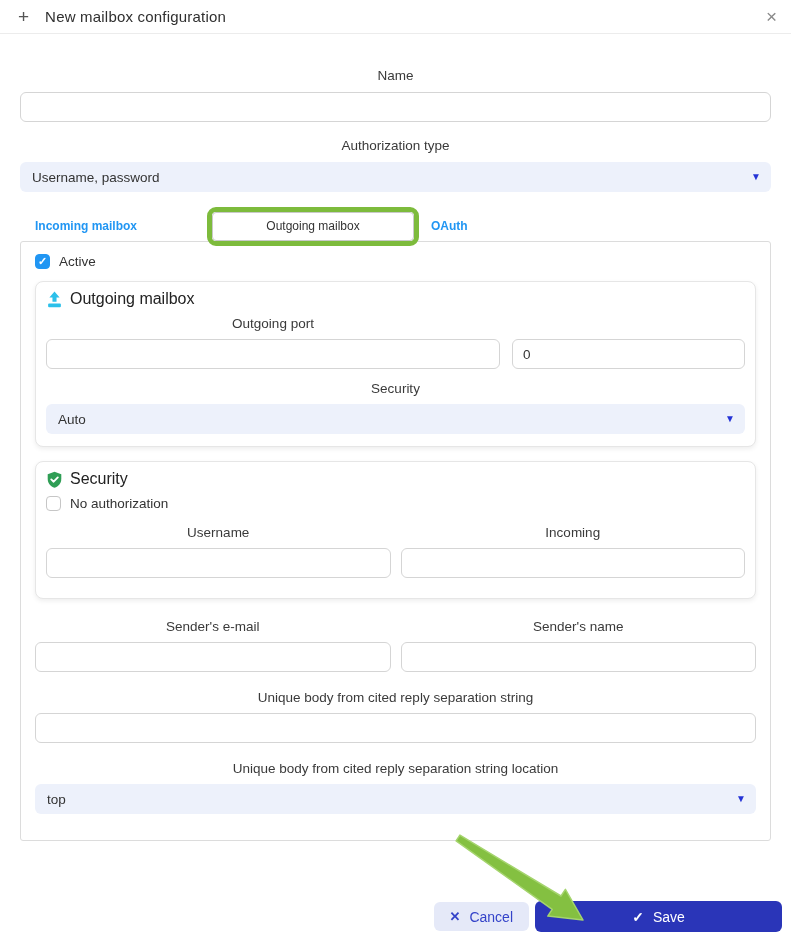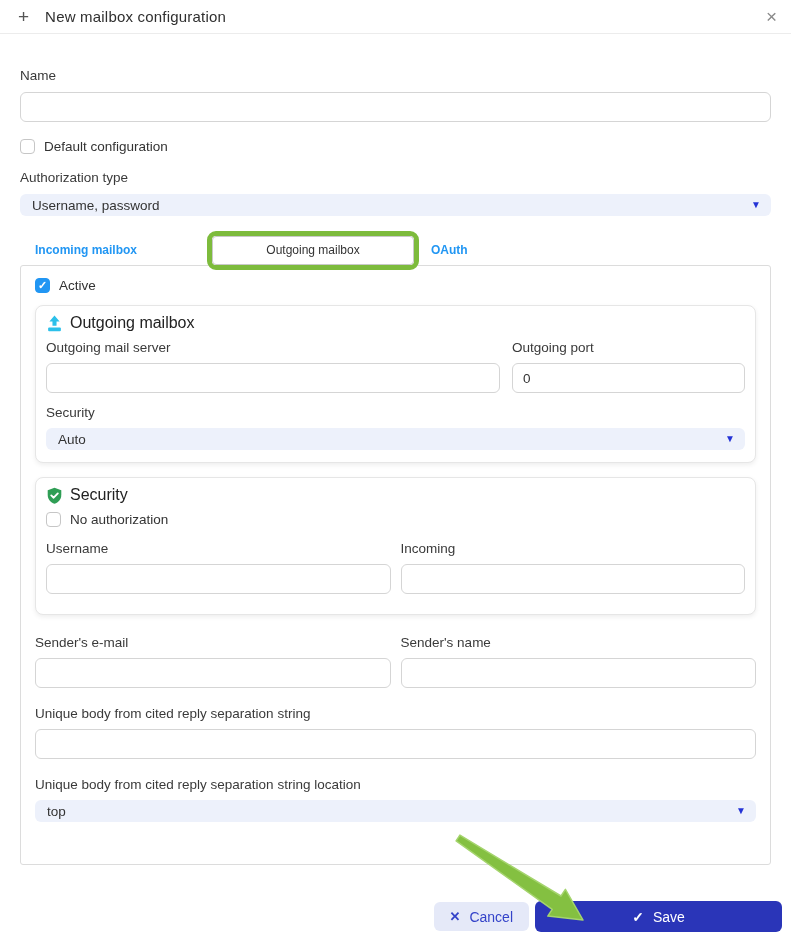--- a/index.html
+++ b/index.html
@@ -5,24 +5,24 @@
   html,body{margin:0;padding:0;background:#fff;}
   .stage{position:relative;width:791px;height:944px;background:#fff;overflow:hidden;
          font-family:"Liberation Sans", sans-serif;color:#333;}
   
   .hdr{height:33px;display:flex;align-items:center;border-bottom:1px solid #ececec;padding:0 14px 0 18px;}
   .hdr .plus{font-size:19px;color:#555;margin-right:16px;line-height:1;}
   .hdr .ttl{font-size:15px;color:#2f2f2f;font-weight:400;letter-spacing:.2px;}
   .hdr .close{margin-left:auto;font-size:19px;color:#8a8a8a;cursor:pointer;line-height:1;}
   
   .content{padding:0 20px;}
-  .lbl{font-size:13.5px;color:#3a3a3a;}
+  .lbl{font-size:13.5px;color:#3a3a3a;text-align:center;}
   .inp{box-sizing:border-box;width:100%;height:30px;border:1px solid #d5d5d5;border-radius:6px;
        font-family:inherit;font-size:13.5px;color:#333;padding:0 10px;outline:none;background:#fff;}
-  .select{box-sizing:border-box;height:22px;background:var(--select_bg);border-radius:6px;
+  .select{box-sizing:border-box;height:30px;background:var(--select_bg);border-radius:6px;
           display:flex;align-items:center;padding:0 10px 0 12px;cursor:pointer;}
   .select .val{font-size:13.5px;color:#333;}
   .select .arr{margin-left:auto;font-size:10px;color:#2433d6;line-height:1;}
   .cbrow{display:flex;align-items:center;gap:9px;}
   .cb{box-sizing:border-box;width:15px;height:15px;border:1px solid #c6c6c6;border-radius:4px;background:#fff;flex:0 0 auto;}
   .cb.on{background:var(--accent_blue);border-color:var(--accent_blue);color:#fff;font-size:11px;
          display:flex;align-items:center;justify-content:center;font-weight:bold;}
   .cblbl{font-size:13.5px;color:#333;}
   
   .mt34{margin-top:34px;} .mt24{margin-top:16px;} .mt20{margin-top:20px;} .mt18{margin-top:18px;}
@@ -64,24 +64,20 @@
     <span class="ttl">New mailbox configuration</span>
     <span class="close">×</span>
   </div>
 
   <div class="content">
     
     <div class="lbl mt34">Name</div>
     <input class="inp mt9" style="margin-top: 9px;" type="text" value="">
 
     
-    <div class="cbrow mt17">
-      <span class="cb"></span>
-      <span class="cblbl">Default configuration</span>
-    </div>
 
     
     <div class="lbl mt24">Authorization type</div>
     <div class="select mt9">
       <span class="val">Username, password</span>
       <span class="arr">▼</span>
     </div>
 
     
     <div class="tabs">
@@ -106,21 +102,20 @@
         <div class="cardttl">
           <span style="display:inline-flex">
             <svg width="17" height="17" viewBox="0 0 20 20">
               <path d="M10 0.5 L16 7.5 H12.4 V12.5 H7.6 V7.5 H4 Z" fill="#2cc0ea"></path>
               <rect x="2.5" y="14.8" width="15" height="4.4" rx="1.2" fill="#2cc0ea"></rect>
             </svg>
           </span>
           <span>Outgoing mailbox</span>
         </div>
         <div class="grid2a mt8">
-          <div class="lbl">Outgoing mail server</div>
           <div class="lbl">Outgoing port</div>
         </div>
         <div class="grid2a mt8">
           <input class="inp" type="text" value="" style="">
           <input class="inp" type="text" value="0" style="">
         </div>
         <div class="lbl mt12">Security</div>
         <div class="select mt8">
           <span class="val">Auto</span>
           <span class="arr">▼</span>

